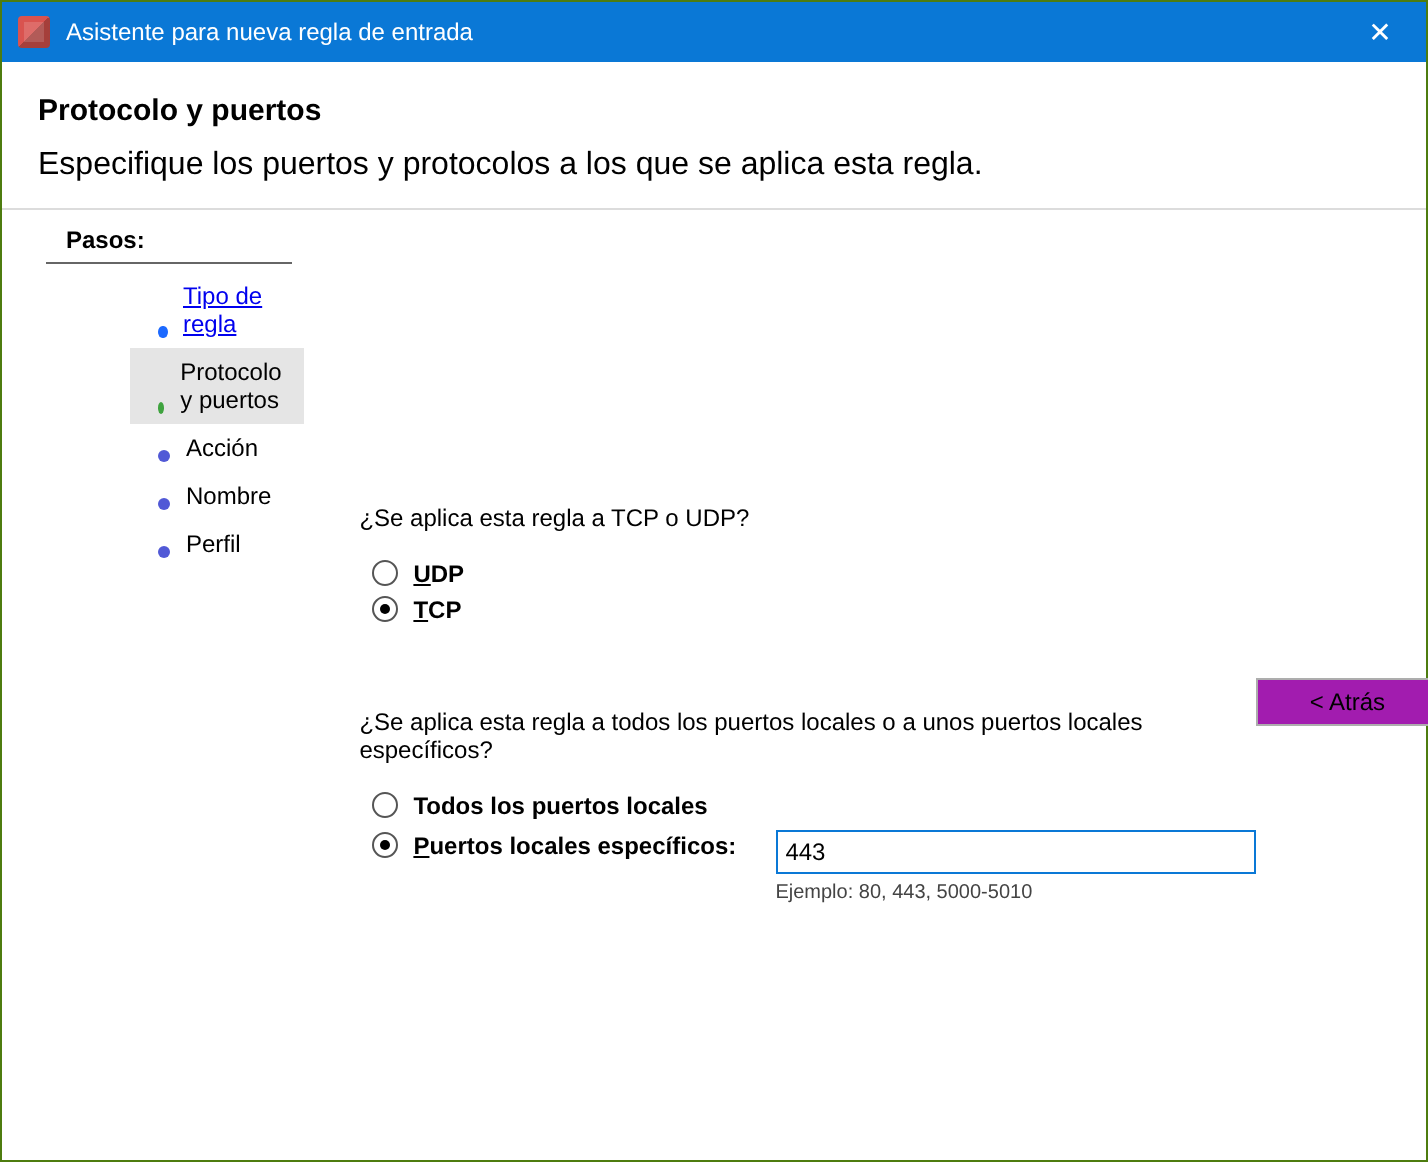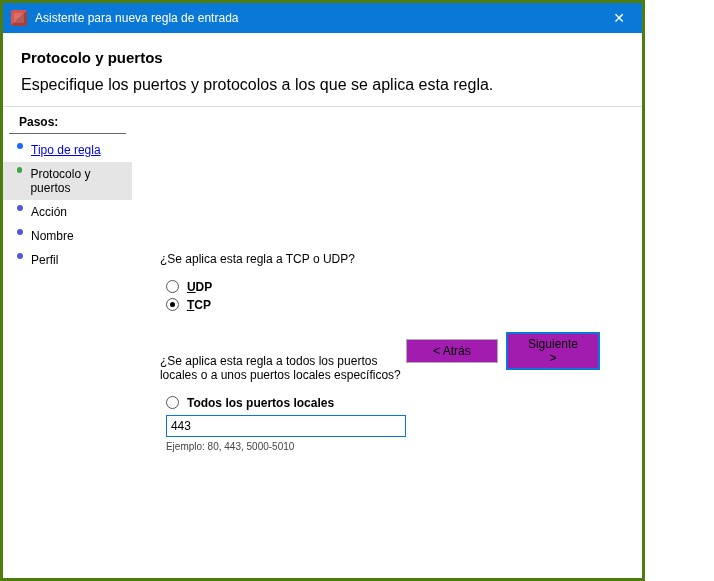--- a/index.html
+++ b/index.html
@@ -4,22 +4,22 @@
 <style>
   * { box-sizing: border-box; }
   html, body {
     margin: 0; padding: 0;
     font-family: "Segoe UI", Tahoma, sans-serif;
     font-size: 12px;
     color: #000;
     background: #fff;
   }
   .window {
-    width: 645px; height: 581px;
-    border: 3px solid #4d7c0f;
+    width: 714px; height: 581px;
+    border: 1px solid #4d7c0f;
     display: flex; flex-direction: column;
     background: #fff;
   }
   .titlebar {
     height: 30px;
     background: #0a78d6;
     color: #fff;
     display: flex; align-items: center;
     padding-left: 8px;
   }
@@ -51,33 +51,34 @@
     font-weight: 700;
   }
   .header .sub { font-size: 16px; color:#000; }
   .body {
     flex:1;
     display:flex;
     min-height:0;
   }
   .steps {
     width: 195px;
-    padding: 6px 0 0 0;
+    padding: 6px 0 0 16px;
   }
   .steps-title {
     font-weight:700;
     padding: 2px 10px 4px 10px;
     border-bottom: 1px solid #666;
     margin:0 6px 4px 6px;
   }
   .step {
-    display:flex; align-items:flex-start;
+    display:flex; align-items:flex-end;
     padding: 5px 8px 5px 14px;
     gap:8px;
     cursor:pointer;
+    margin-left:48px;
   }
   .step .bullet {
     width:6px; height:6px; border-radius:50%;
   }
   .step.current { background:#e5e5e5; color:#000; }
   .step.done .bullet { background:#1c69ff; }
   .step.current .bullet { background:#3fa33f; }
   .step.pending .bullet { background:#5159d6; }
   .step:first-of-type a { color:#0a63c2; text-decoration:none; }
   .content {
@@ -203,20 +204,26 @@
         <div class="spacer-big"></div>
 
         <div class="q">¿Se aplica esta regla a todos los puertos locales o a unos puertos locales específicos?</div>
 
         <div class="radio-row">
           <span class="radio"></span>
           <span class="lbl">Todos los puertos locales</span>
         </div>
 
         <div class="two-col">
+          <div class="left-col">
+            <div class="radio-row selected" style="margin-left:0">
+              <span class="radio"></span>
+              <span class="lbl"><span></span><span class="underline-letter">P</span><span>uertos locales específicos:</span></span>
+            </div>
+          </div>
           <div>
             <input type="text" class="port-input" value="443" style="">
             <div class="example">Ejemplo: 80, 443, 5000-5010</div>
           </div>
         </div>
 
       </div>
 
       <div class="footer">
         <button><span>&lt; </span><span class="underline-letter">A</span><span>trás</span></button>

